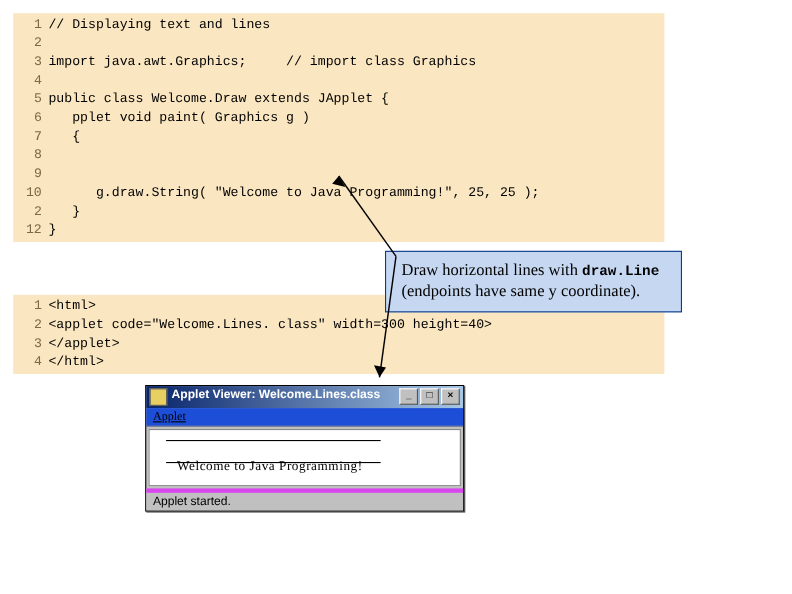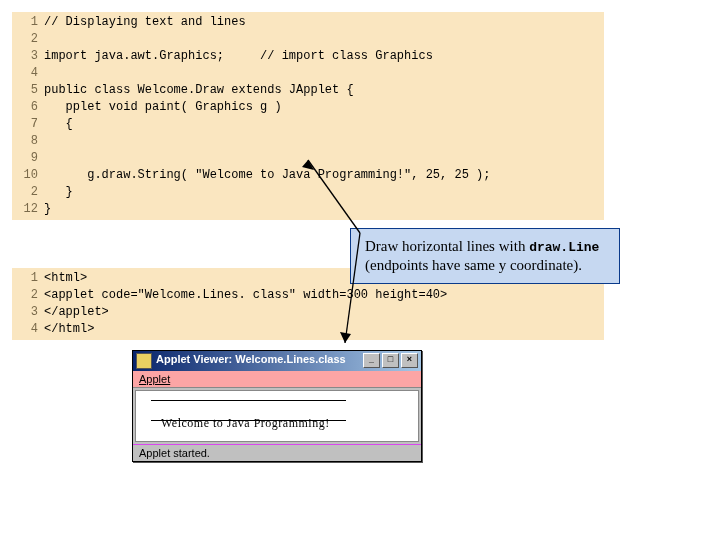--- a/index.html
+++ b/index.html
@@ -93,24 +93,25 @@
   .winbtns { display: flex; gap: 2px; }
   .winbtn {
     width: 15px; height: 13px;
     background: #c0c0c0;
     border: 1px solid #fff;
     border-right-color: #555; border-bottom-color: #555;
     font-size: 9px; line-height: 11px; text-align: center;
     color: #000;
   }
   .menubar {
-    background: #fca5a5;
+    background: #1d4ed8;
     padding: 2px 6px;
     font-size: 11px;
     border-bottom: 1px solid #888;
+    font-family: Liberation Serif, serif;
   }
   .menubar span { text-decoration: underline; }
   .canvas {
     background: #fff;
     height: 50px;
     margin: 2px;
     border: 1px solid #888;
     position: relative;
   }
   .canvas .line1 {
@@ -128,21 +129,21 @@
     left: 25px; top: 25px;
     font-family: "Times New Roman", serif;
     font-size: 12px;
     letter-spacing: 0.5px;
     color: #000;
   }
   .statusbar {
     background: #c0c0c0;
     padding: 2px 6px;
     font-size: 11px;
-    border-top: 1px solid #d946ef;
+    border-top: 4px solid #d946ef;
   }
 </style>
 </head>
 <body>
 
 <div class="code-block" id="cb1">
     <div class="code-row">
       <div class="ln">1</div>
       <div class="code">// Displaying text and lines</div>
     </div>

